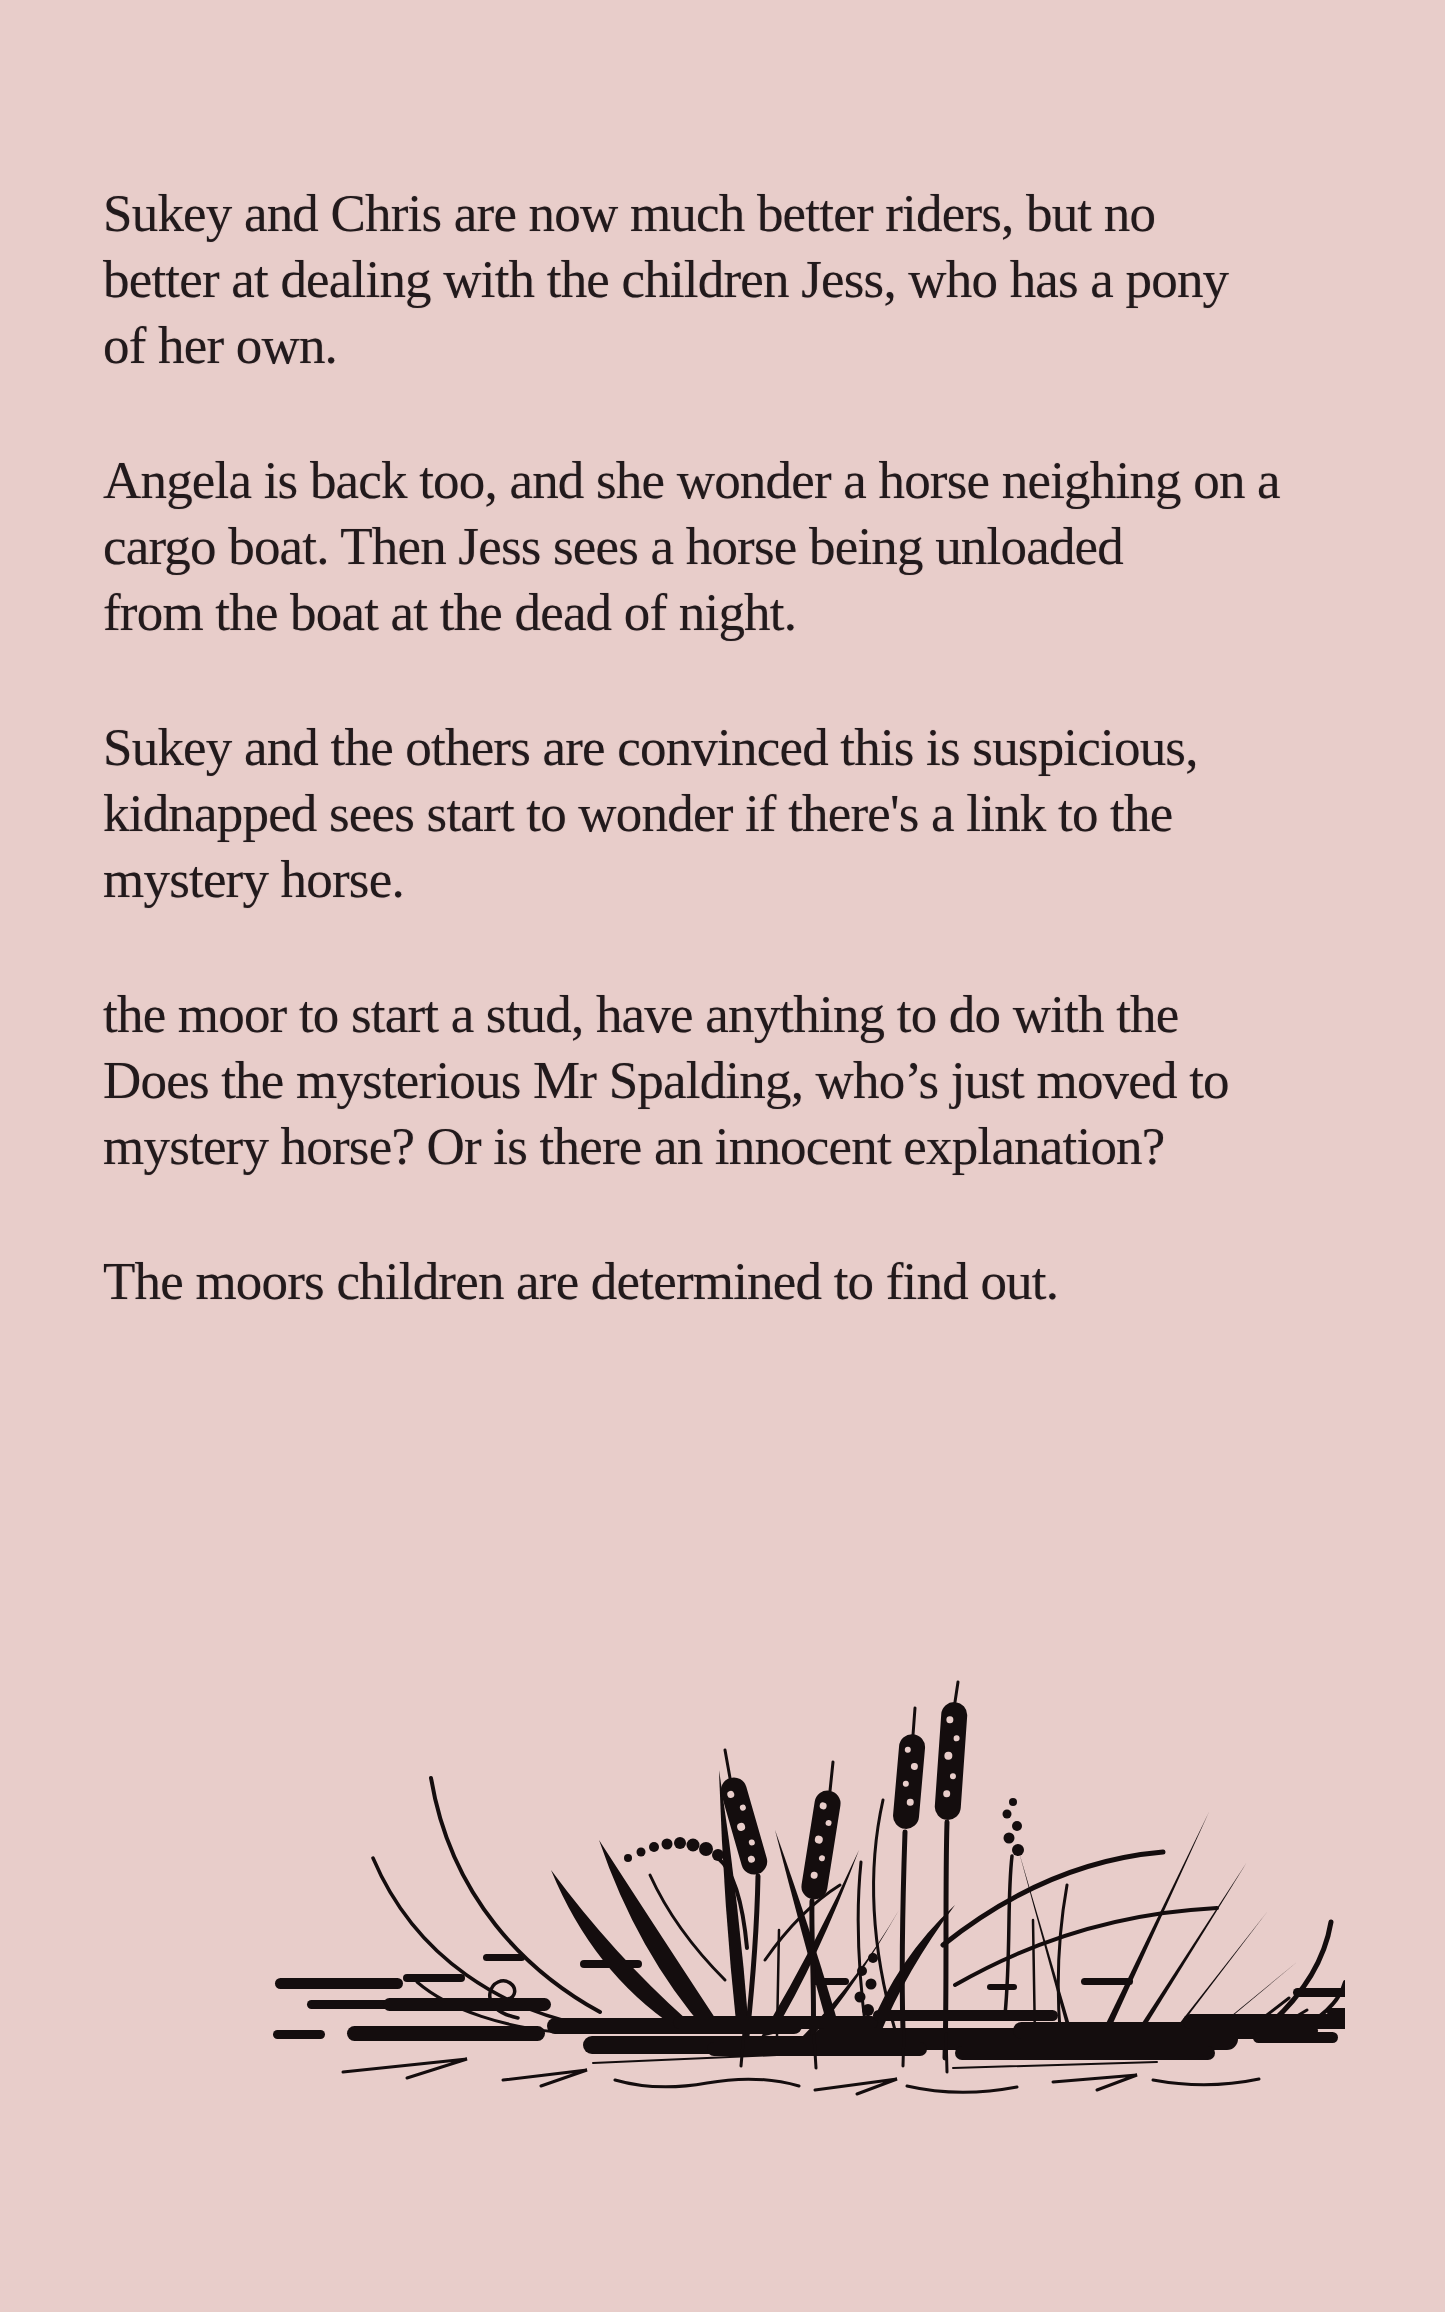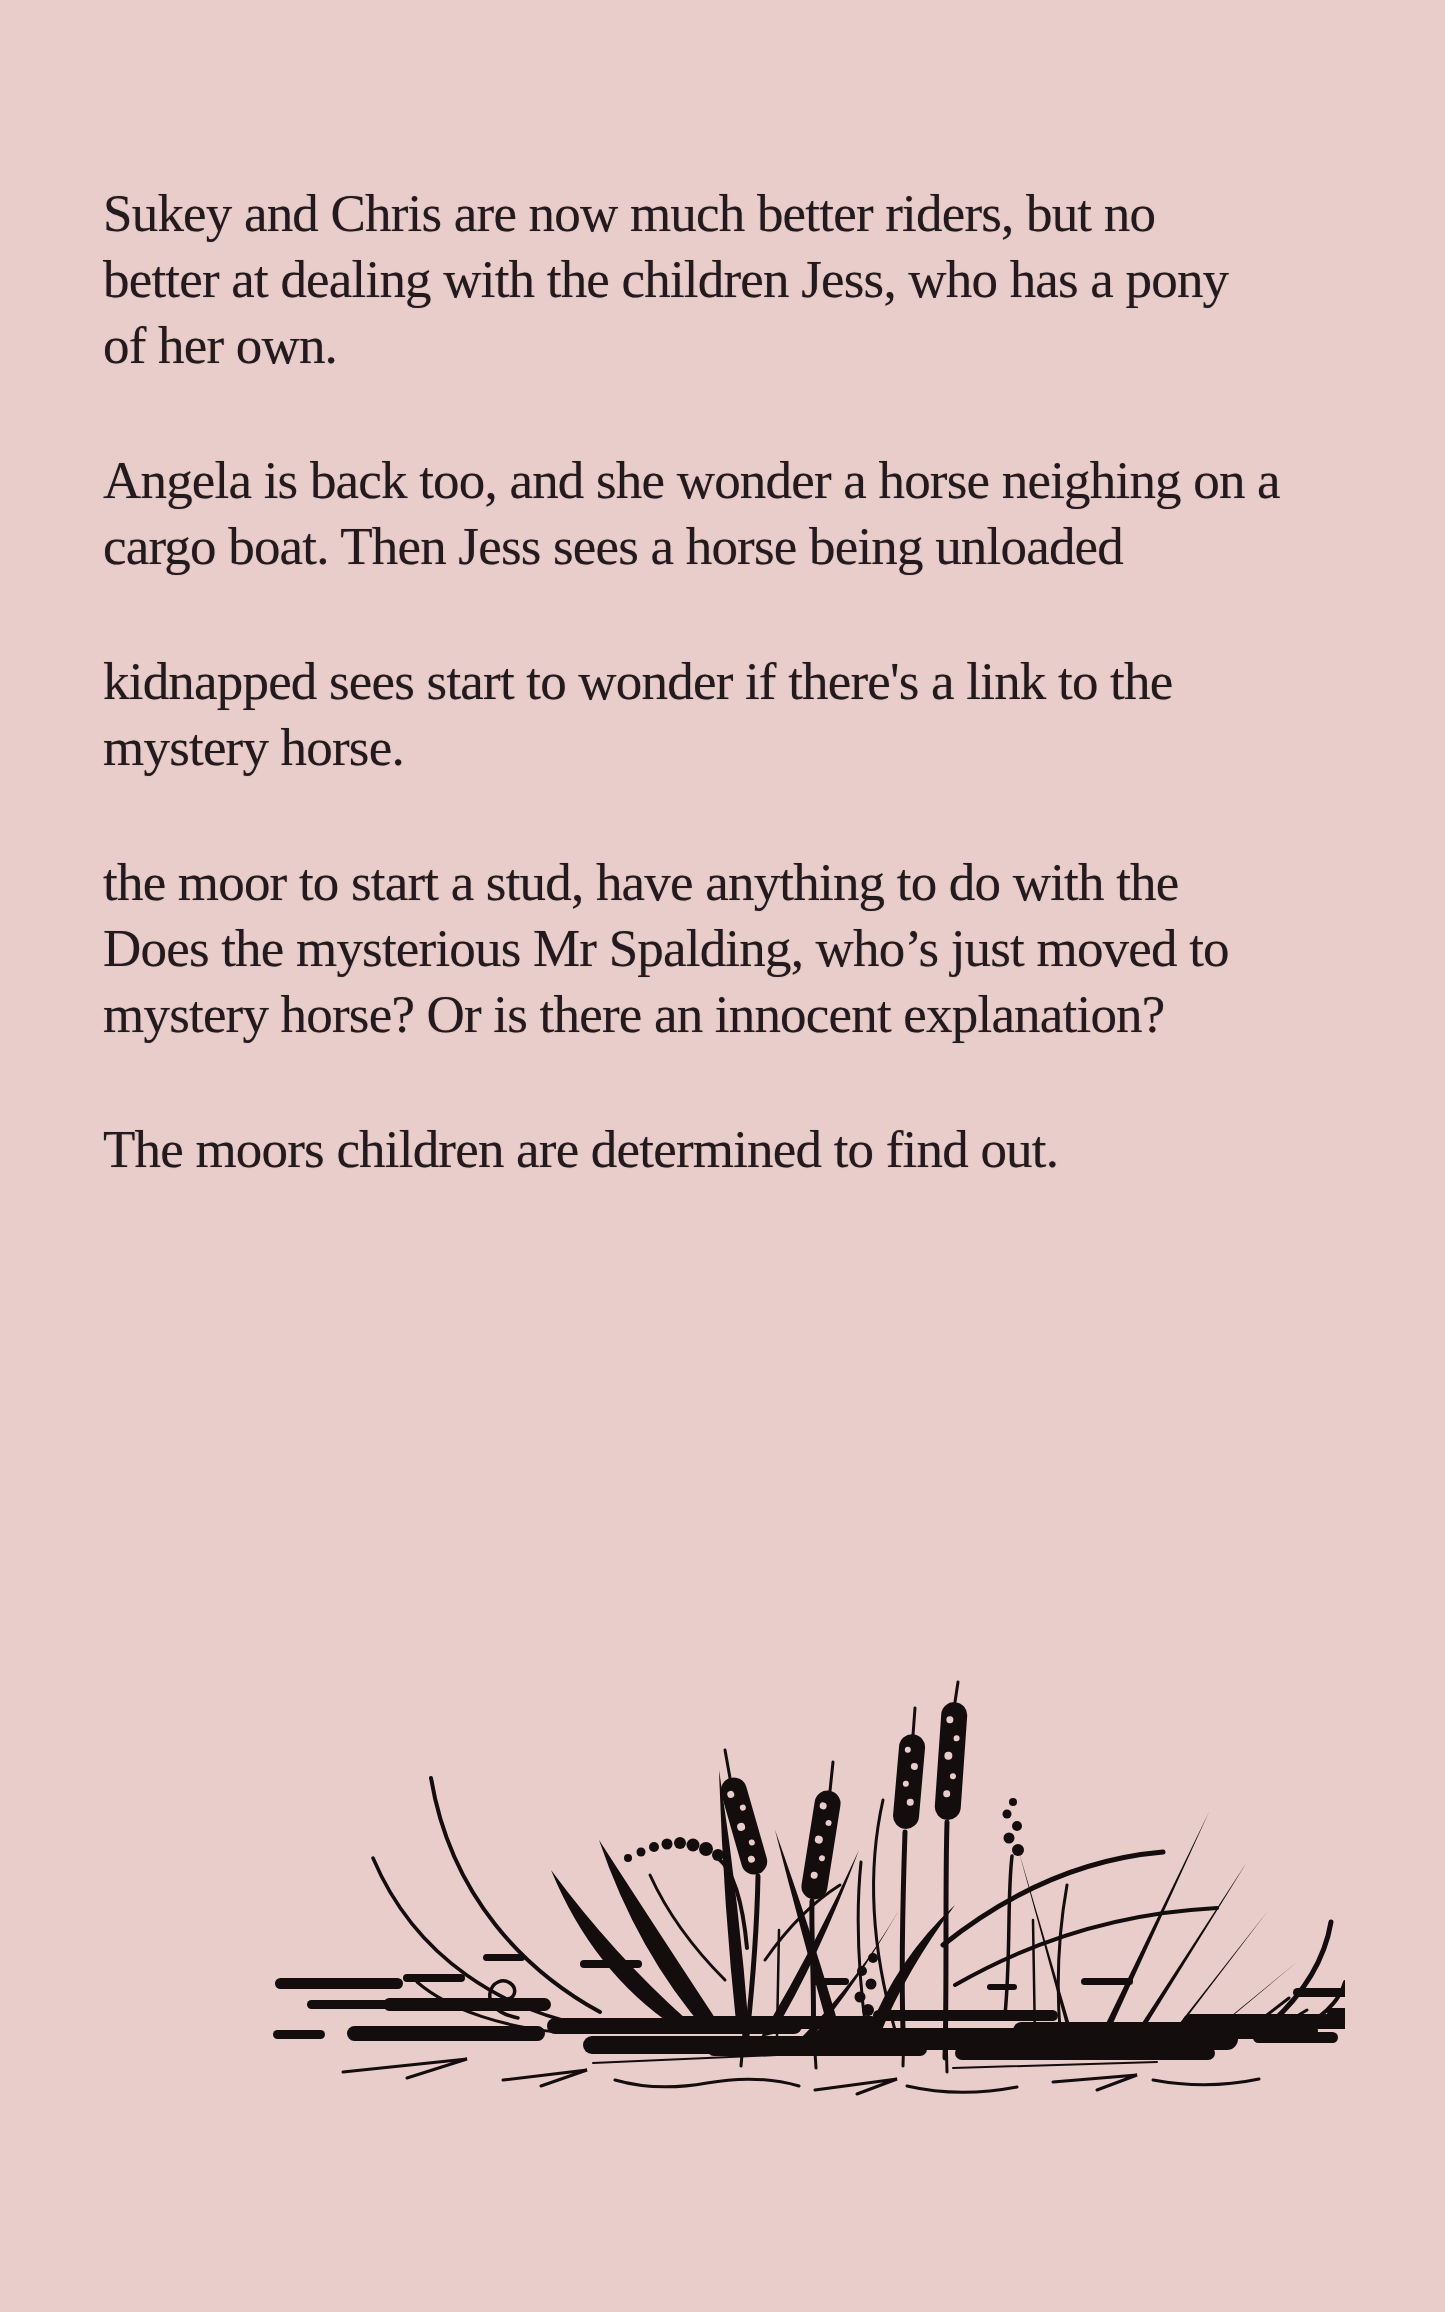--- a/index.html
+++ b/index.html
@@ -60,22 +60,24 @@
 
   <main class="blurb">
     <p class="para">
       <span class="line">Sukey and Chris are now much better riders, but no</span>
       <span class="line">better at dealing with the children Jess, who has a pony</span>
       <span class="line">of her own.</span>
     </p>
     <p class="para">
       <span class="line">Angela is back too, and she wonder a horse neighing on a</span>
       <span class="line">cargo boat. Then Jess sees a horse being unloaded</span>
-    </p>
-    <p class="para">
+      <span class="line">from the boat at the dead of night.</span>
+    </p>
+    <p class="para">
+      <span class="line">Sukey and the others are convinced this is suspicious,</span>
       <span class="line">kidnapped sees start to wonder if there's a link to the</span>
       <span class="line">mystery horse.</span>
     </p>
     <p class="para">
       <span class="line">the moor to start a stud, have anything to do with the</span>
       <span class="line">Does the mysterious Mr Spalding, who’s just moved to</span>
       <span class="line">mystery horse? Or is there an innocent explanation?</span>
     </p>
     <p class="para">
       <span class="line">The moors children are determined to find out.</span>

